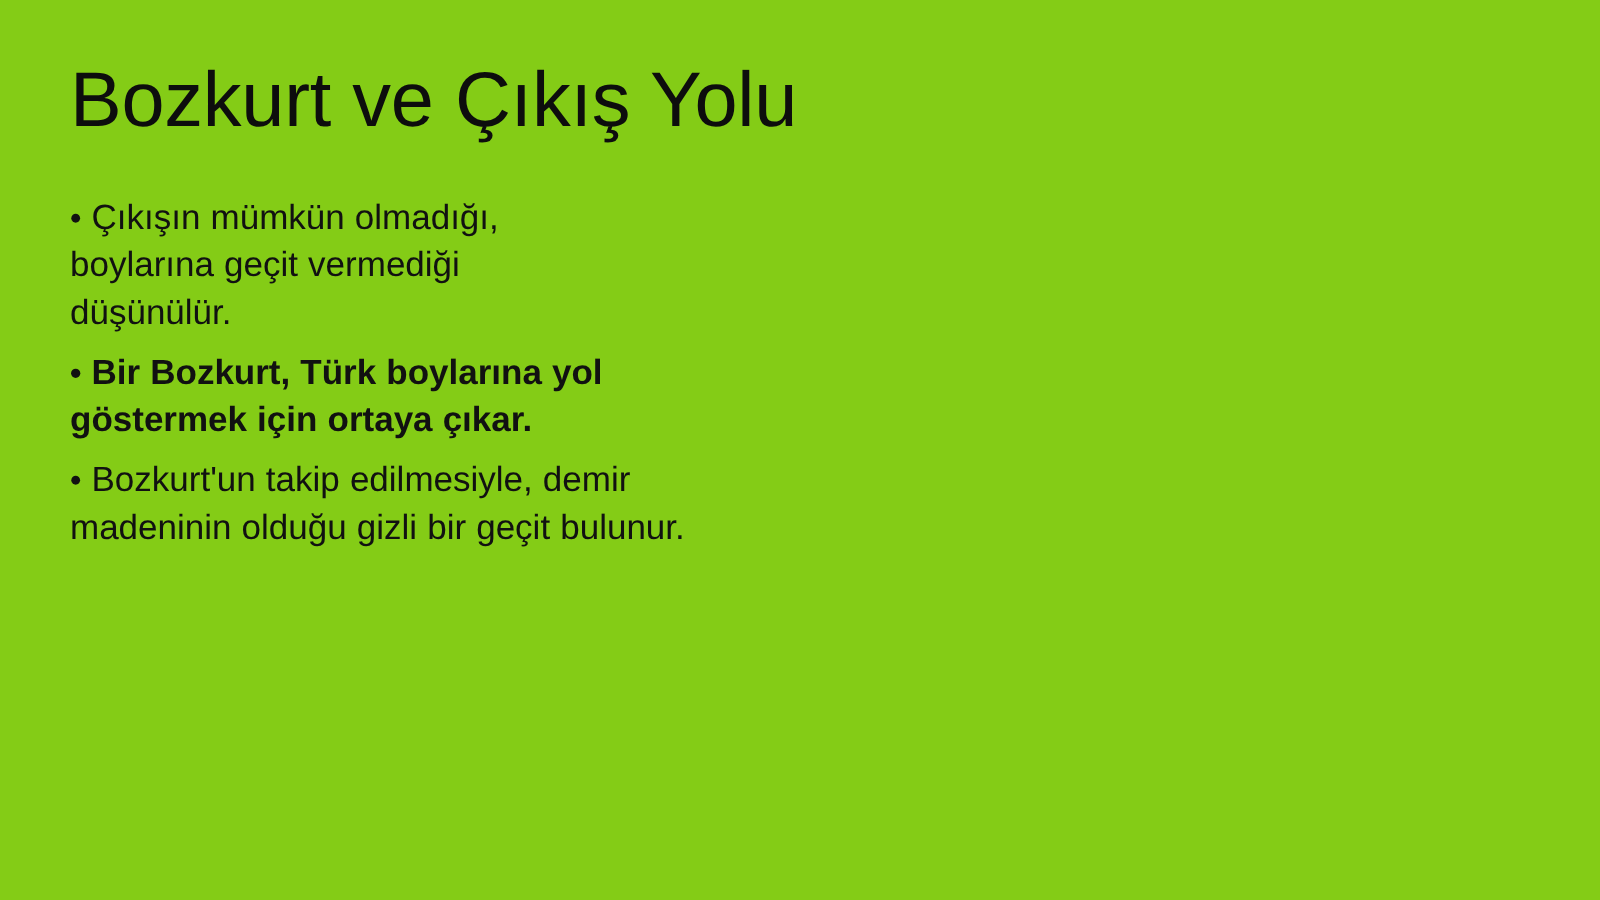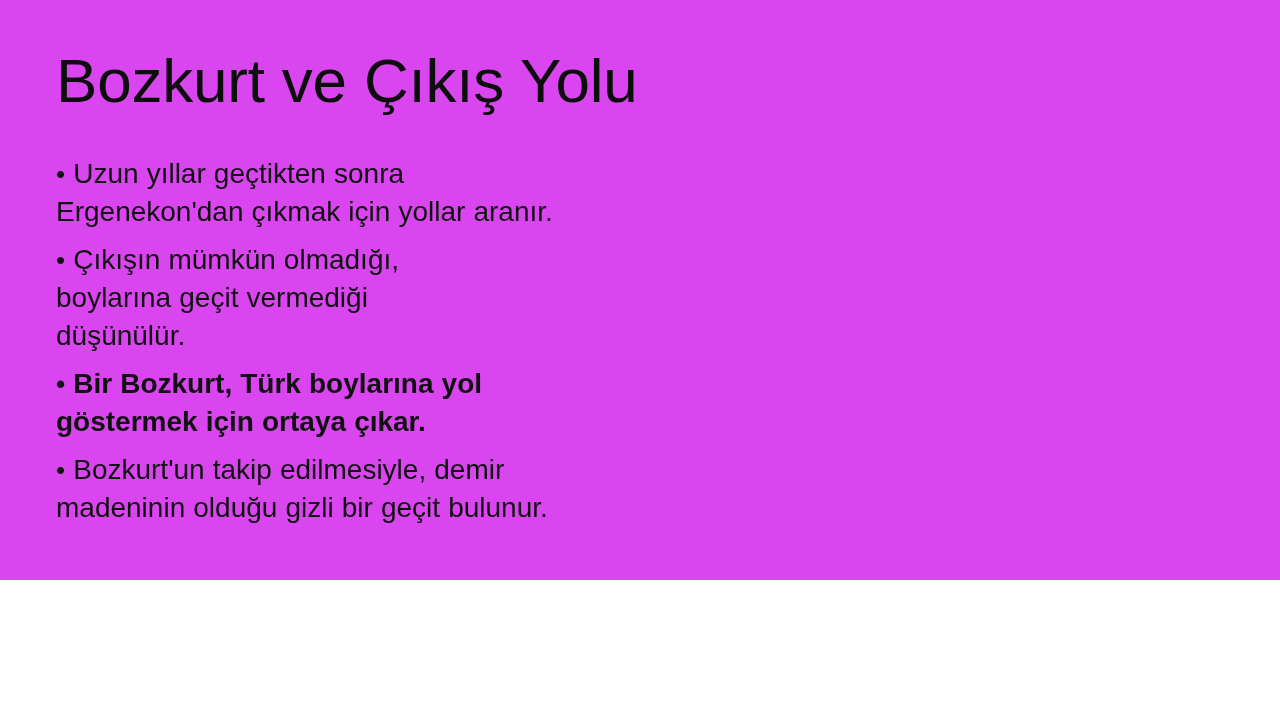--- a/index.html
+++ b/index.html
@@ -10,22 +10,22 @@
   body {
     width: 1280px;
     height: 720px;
     overflow: hidden;
     font-family: "Liberation Sans", "DejaVu Sans", sans-serif;
   }
 
   #slide {
     position: relative;
     width: 1280px;
-    height: 580px;
-    background: #d946ef;
+    height: 720px;
+    background: #84cc16;
     box-sizing: border-box;
   }
 
   #slide-title {
     position: absolute;
     left: 56px;
     top: 46px;
     width: 1140px;
     margin: 0;
     font-family: "Liberation Sans", "DejaVu Sans", sans-serif;
@@ -79,24 +79,20 @@
 </style>
 </head>
 <body>
 
 <div id="slide">
 
   <h1 id="slide-title">Bozkurt ve Çıkış Yolu</h1>
 
   <div id="body-block">
 
-    <p class="bullet-para w-a">
-      <span class="bullet-mark">•</span>
-      <span class="bullet-text">Uzun yıllar geçtikten sonra Ergenekon'dan çıkmak için yollar aranır.</span>
-    </p>
 
     <p class="bullet-para w-b">
       <span class="bullet-mark">•</span>
       <span class="bullet-text">Çıkışın mümkün olmadığı, boylarına geçit vermediği düşünülür.</span>
     </p>
 
     <p class="bullet-para w-c">
       <span class="bullet-mark">•</span>
       <span class="bullet-text">Bir Bozkurt, Türk boylarına yol göstermek için ortaya çıkar.</span>
     </p>

